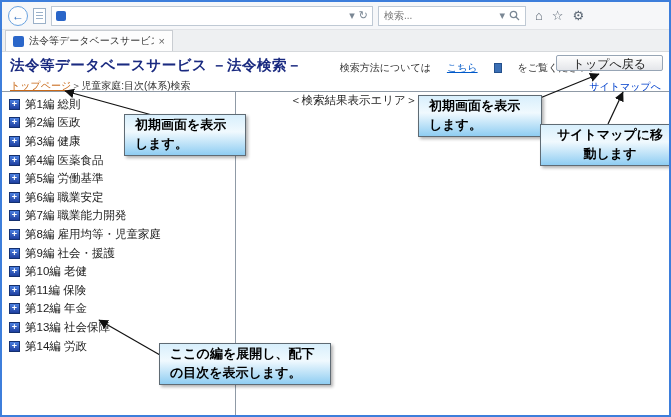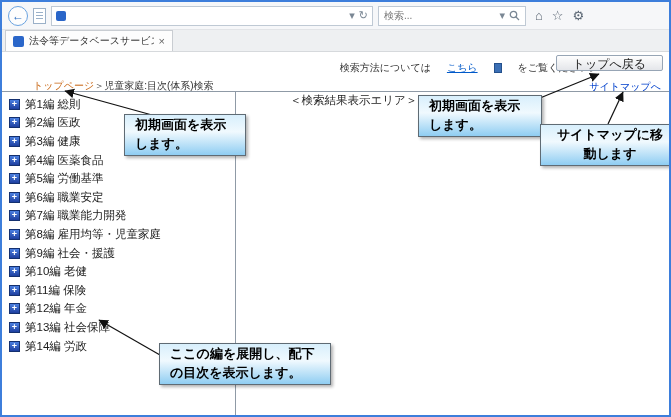--- a/index.html
+++ b/index.html
@@ -27,21 +27,21 @@
   .tab .close { color:#666; font-size:11px; }
 
   
   .content { position:absolute; left:0; top:50px; right:0; bottom:0; background:#fff; }
   .pagetitle { position:absolute; left:8px; top:4px; font-size:14.5px; font-weight:bold; color:#1a2a80; letter-spacing:0.5px; }
   .helpline { position:absolute; right:70px; top:9px; font-size:10px; color:#333; display:flex; align-items:center; gap:16px; white-space:nowrap; }
   .helpline a { color:#0059c9; text-decoration:underline; cursor:pointer; }
   .doc-ico { width:8px; height:10px; background:#3b6fb5; border:1px solid #24508c; }
   .topbtn { position:absolute; right:6px; top:3px; height:16px; padding:0 16px; font-size:12px; color:#222; background:linear-gradient(#fefefe,#e4e6ea); border:1px solid #97a5b5; border-radius:2px; font-family:inherit; cursor:pointer; }
   .crumb { position:absolute; left:8px; top:27px; font-size:10px; color:#333; white-space:nowrap; }
-  .crumb a { color:#c96a1a; cursor:pointer;margin-left:23px; }
+  .crumb a { color:#c96a1a; text-decoration:underline; cursor:pointer; }
   .sitemap { position:absolute; right:8px; top:28px; font-size:10px; color:#0040cc; text-decoration:underline; cursor:pointer; }
   .rule { position:absolute; left:0; right:0; top:39px; border-top:1px solid #8f9aa6; }
   .vline { position:absolute; left:233px; top:39px; bottom:0; width:1px; background:#8f9aa6; }
   .resultlabel { position:absolute; left:288px; top:41px; font-size:11.5px; color:#222; }
 
   
   .tree { position:absolute; left:7px; top:43px; width:222px; }
   .tree-row { display:flex; align-items:center; gap:5px; height:18.6px; font-size:11.5px; color:#1a1a1a; cursor:pointer; }
   .plus { width:11px; height:11px; background:linear-gradient(#4a7fe0,#1e3f9f); border:1px solid #14306f; color:#fff; font-size:9px; line-height:9px; display:flex; align-items:center; justify-content:center; font-weight:bold; flex:0 0 auto; }
 
@@ -88,20 +88,21 @@
   <div class="tabbar">
     <div class="tab">
       <span class="fav"></span>
       <span class="title">法令等データベースサービス</span>
       <span class="close">×</span>
     </div>
   </div>
 
   <div class="content">
 
+    <div class="pagetitle">法令等データベースサービス －法令検索－</div>
 
     <div class="helpline">
       <span>検索方法については</span>
       <a>こちら</a>
       <span class="doc-ico"></span>
       <span>をご覧ください。</span>
     </div>
 
     <button class="topbtn">トップへ戻る</button>
 

